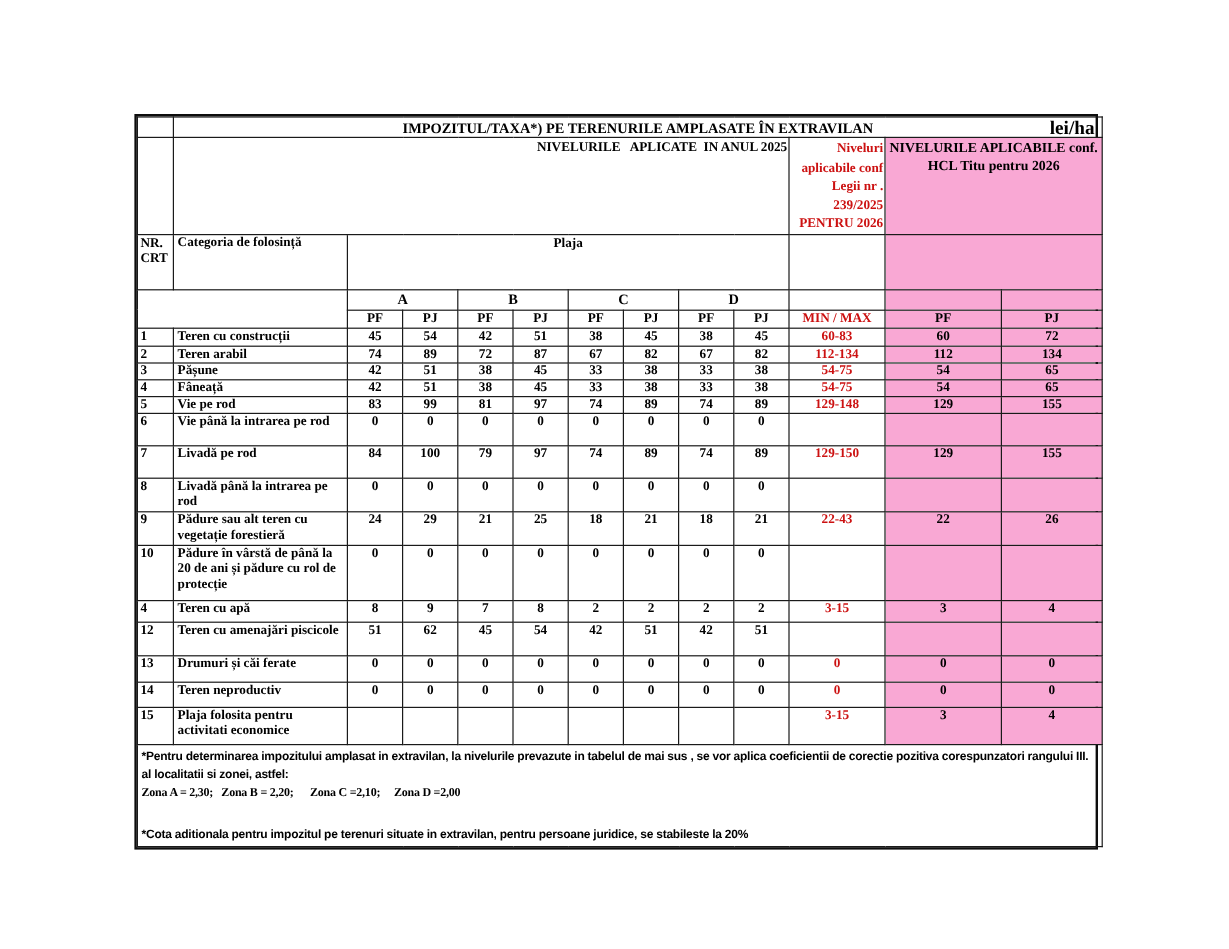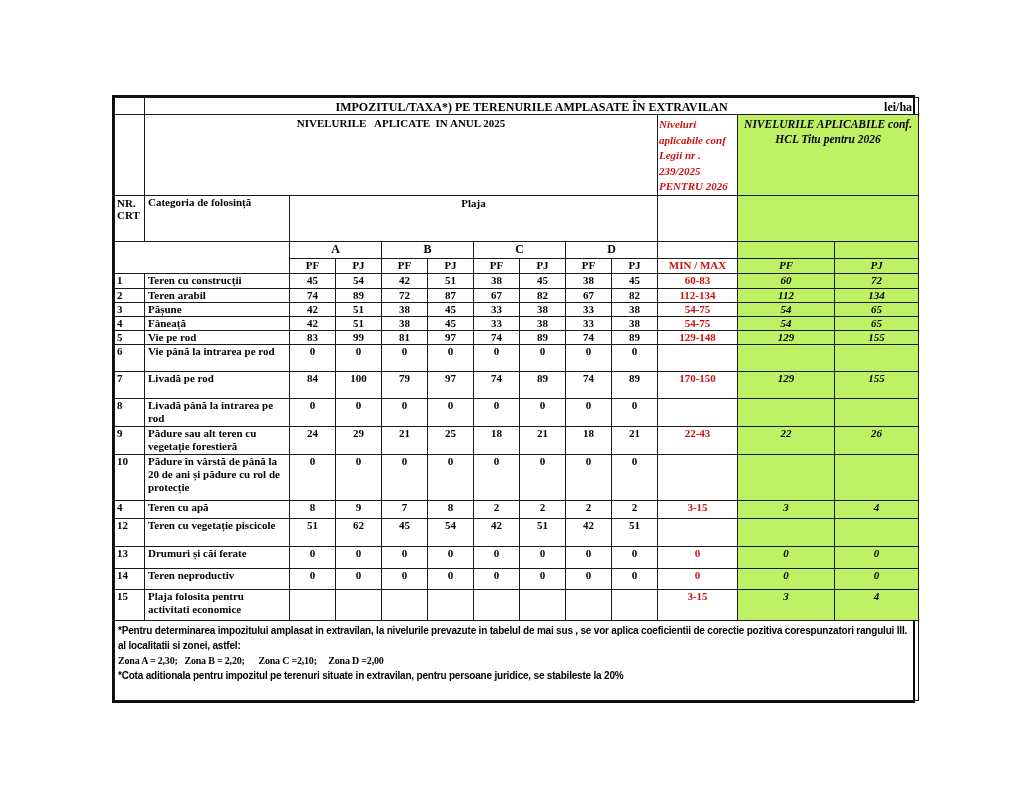--- a/index.html
+++ b/index.html
@@ -12,36 +12,36 @@
   table { border-collapse:collapse; table-layout:fixed; width:100%; }
   td {
     border:1px solid #1a1a1a;
     font-weight:bold; font-size:11px; line-height:13px;
     vertical-align:top; padding:0 1px; overflow:hidden;
   }
   .num { text-align:center; }
   .nr  { text-align:left; padding-left:2px; }
   .cat { text-align:left; padding-left:3px; padding-right:2px; }
   .red { color:#CC1111; }
-  .yellow { background:#bef264;font-style:italic; }
+  .yellow { background:#f9a8d4; }
   .title-cell { position:relative; text-align:center; font-size:12px; padding-top:3px; }
-  .unit { position:absolute; right:6px; top:3px; font-size:12px; }
-  .sub25 { text-align:center; padding-top:2px; white-space:pre; }
-  .law-cell { text-align:left; padding-top:2px; line-height:15.5px;font-style:italic; }
+  .unit { position:absolute; right:6px; top:3px; font-size:16px; }
+  .sub25 { text-align:right; padding-top:2px; white-space:pre; }
+  .law-cell { text-align:right; padding-top:2px; line-height:15.5px; }
   .hcl-cell { text-align:center; padding-top:2px; font-size:11.5px; line-height:15px; }
   .nrcrt { word-break:break-all; line-height:12px; padding:1px 1px 0 2px;margin-top:20px; }
   .zona-cell { text-align:center; padding-top:1px; }
   .zletter { font-size:12px; line-height:14px; }
   .footer-cell {
     font-family:"Liberation Sans", sans-serif; font-weight:bold;
     font-size:10px; letter-spacing:-0.2px; 
     padding:2px 3px; line-height:15px;
   }
   .fz { white-space:pre; margin-top:0px;font-family:Liberation Serif, serif; }
-  .fc { }
+  .fc { margin-top:20px; }
 </style>
 </head>
 <body>
 
 <div class="sheet">
   <div class="tbl-wrap">
     <table>
       <colgroup>
         <col style="width:30px">
           <col style="width:145px">
@@ -212,21 +212,21 @@
             <td class="nr">7</td>
             <td class="cat">Livadă pe rod</td>
             <td class="num">84</td>
             <td class="num">100</td>
             <td class="num">79</td>
             <td class="num">97</td>
             <td class="num">74</td>
             <td class="num">89</td>
             <td class="num">74</td>
             <td class="num">89</td>
-            <td class="num red">170-150</td>
+            <td class="num red">129-150</td>
             <td class="num yellow">129</td>
             <td class="num yellow">155</td>
           </tr>
           <tr style="height: 28px;">
             <td class="nr">8</td>
             <td class="cat">Livadă până la intrarea pe rod</td>
             <td class="num">0</td>
             <td class="num">0</td>
             <td class="num">0</td>
             <td class="num">0</td>
@@ -278,21 +278,21 @@
             <td class="num">2</td>
             <td class="num">2</td>
             <td class="num">2</td>
             <td class="num">2</td>
             <td class="num red">3-15</td>
             <td class="num yellow">3</td>
             <td class="num yellow">4</td>
           </tr>
           <tr style="height: 28px;">
             <td class="nr">12</td>
-            <td class="cat">Teren cu vegetație piscicole</td>
+            <td class="cat">Teren cu amenajări piscicole</td>
             <td class="num">51</td>
             <td class="num">62</td>
             <td class="num">45</td>
             <td class="num">54</td>
             <td class="num">42</td>
             <td class="num">51</td>
             <td class="num">42</td>
             <td class="num">51</td>
             <td class="num red"></td>
             <td class="num yellow"></td>

